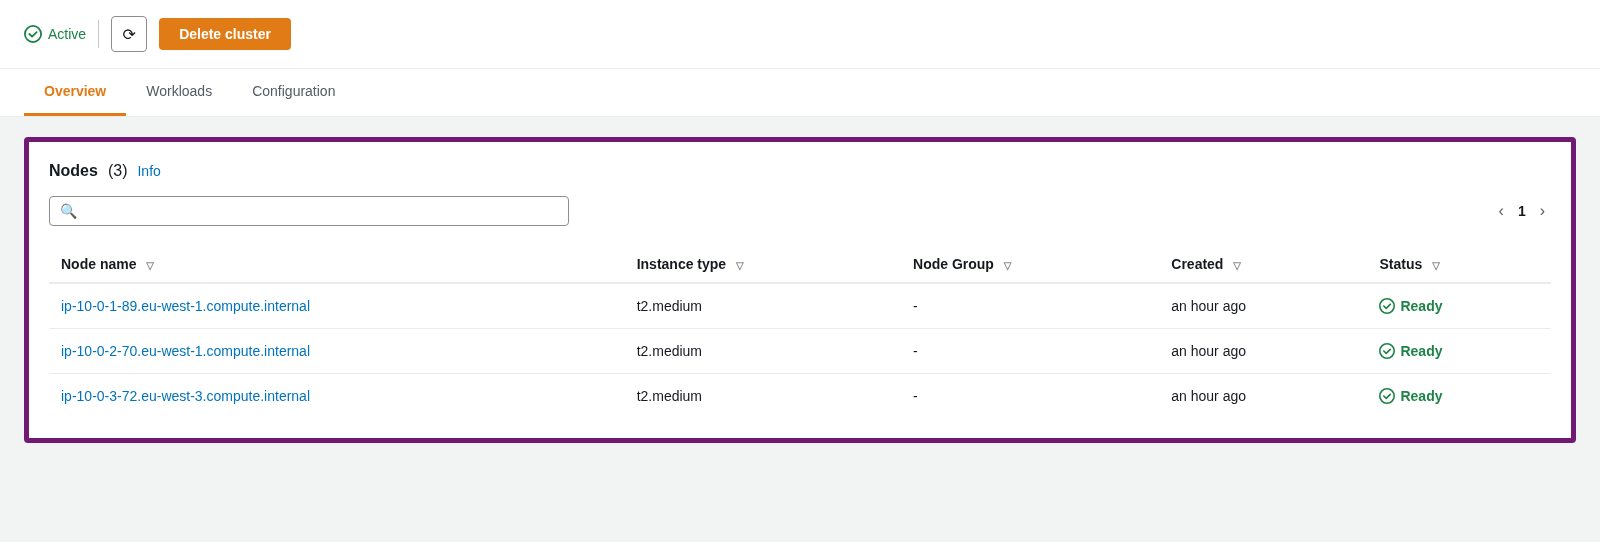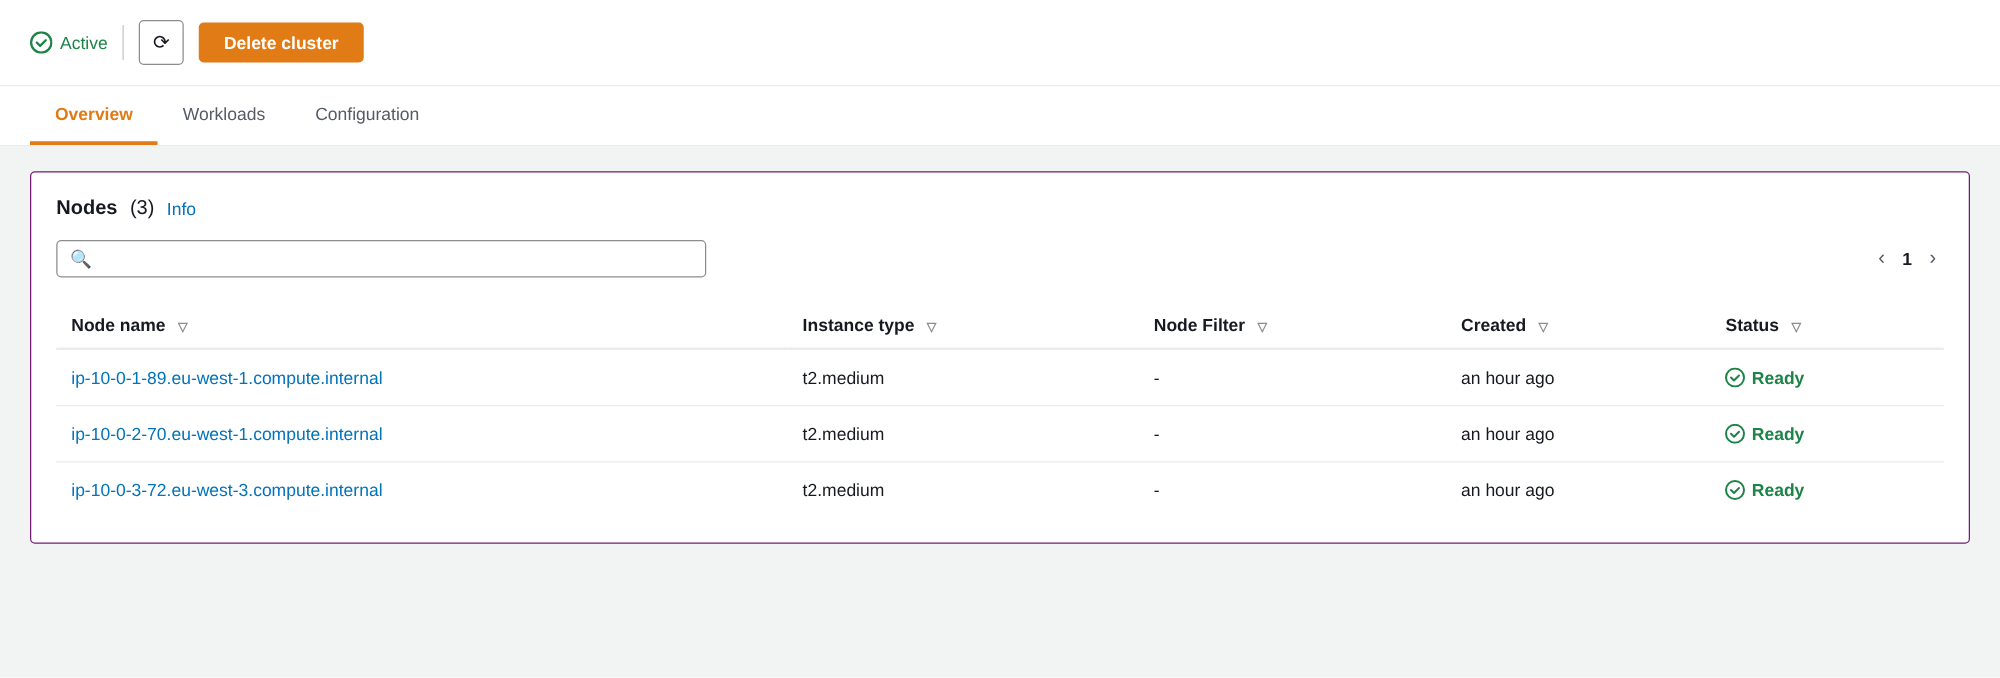--- a/index.html
+++ b/index.html
@@ -101,21 +101,21 @@
       font-weight: 700;
       text-align: center;
     }
 
     .main-content {
       padding: 20px 24px;
     }
 
     .card {
       background: #fff;
-      border: 1px solid #701a75;
+      border: 5px solid #701a75;
       border-radius: 4px;
       padding: 20px;
     }
 
     .card-header {
       display: flex;
       align-items: center;
       gap: 10px;
       margin-bottom: 16px;
     }
@@ -301,21 +301,21 @@
         <tr>
           <th>
             <span>Node name</span>
             <span class="sort-icon">▽</span>
           </th>
           <th>
             <span>Instance type</span>
             <span class="sort-icon">▽</span>
           </th>
           <th>
-            <span>Node Filter</span>
+            <span>Node Group</span>
             <span class="sort-icon">▽</span>
           </th>
           <th>
             <span>Created</span>
             <span class="sort-icon">▽</span>
           </th>
           <th>
             <span>Status</span>
             <span class="sort-icon">▽</span>
           </th>

